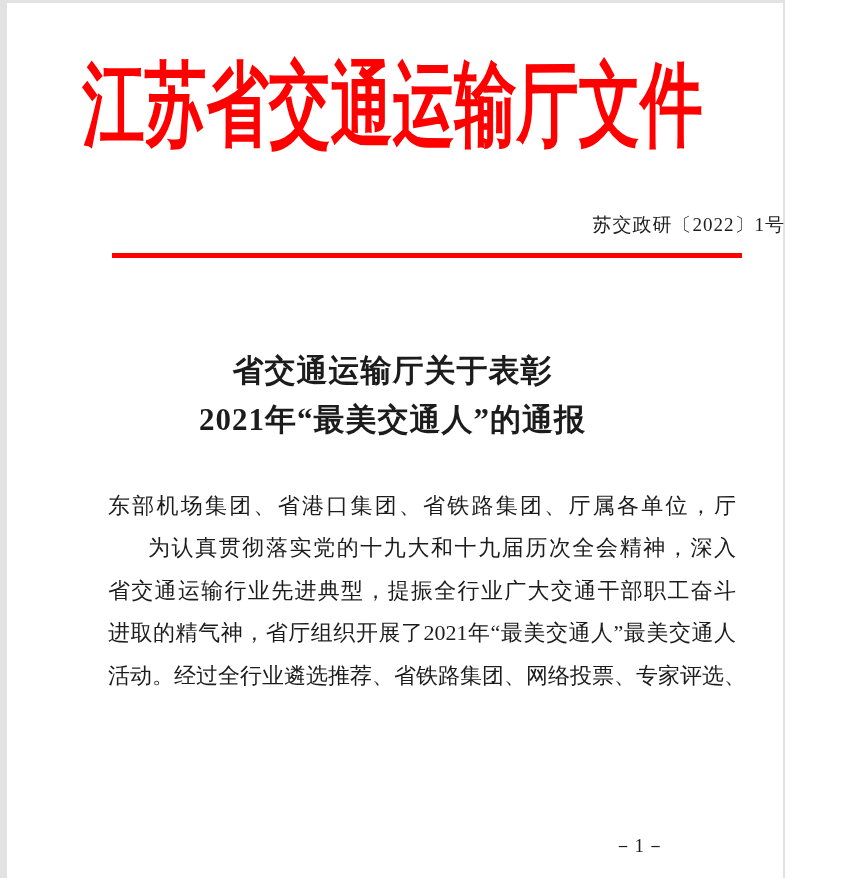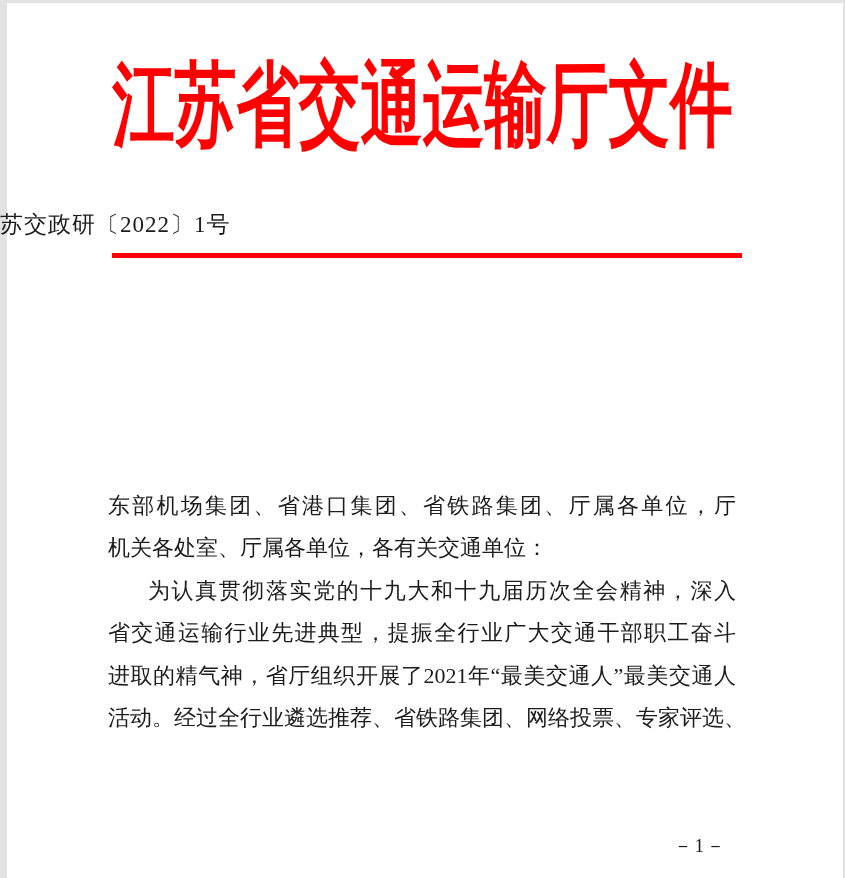--- a/index.html
+++ b/index.html
@@ -8,21 +8,21 @@
     --page-background: #ffffff;
     --edge-gray: #e2e2e2;
   }
   * { margin: 0; padding: 0; box-sizing: border-box; }
   html, body {
     background: var(--page-background);
     font-family: "Liberation Serif", "DejaVu Serif", serif;
   }
   .page {
     position: relative;
-    width: 845px;
+    width: 785px;
     height: 878px;
     background: var(--page-background);
     overflow: hidden;
     color: var(--text-color);
   }
   
   .edge { position: absolute; background: var(--edge-gray); }
   .edge-top   { top: 0; left: 0; width: 100%; height: 3px; }
   .edge-left  { top: 0; left: 0; width: 7px; height: 100%; }
   .edge-right { top: 0; right: 0; width: 2px; height: 100%; }
@@ -41,22 +41,22 @@
     transform: scale(1, 1.48);
     transform-origin: 50% 50%;
     letter-spacing: 0px;
     white-space: nowrap;
   }
   .doc-number {
     position: absolute;
     top: 211px;
     left: 0;
     width: 100%;
-    text-align: left;
-    font-size: 23px;
+    text-align: right;
+    font-size: 19px;
     line-height: 28px;
     letter-spacing: 1px;
   }
   .red-rule {
     position: absolute;
     top: 253px;
     left: 112px;
     width: 630px;
     height: 5px;
     background: var(--accent-red);
@@ -109,24 +109,27 @@
   <div class="edge edge-top"></div>
   <div class="edge edge-left"></div>
   <div class="edge edge-right"></div>
 
   <div class="masthead-title">江苏省交通运输厅文件</div>
 
   <div class="doc-number">苏交政研〔2022〕1号</div>
 
   <div class="red-rule"></div>
 
+  <div class="doc-title">
+    <div>省交通运输厅关于表彰</div>
+    <div>2021年“最美交通人”的通报</div>
+  </div>
 
   <div class="body-text">
     <div class="bline">东部机场集团、省港口集团、省铁路集团、厅属各单位，厅</div>
-    <div class="bline left-align">机关各处室、厅属各单位，各有关交通单位：</div>
     <div class="bline indent">为认真贯彻落实党的十九大和十九届历次全会精神，深入</div>
     <div class="bline">省交通运输行业先进典型，提振全行业广大交通干部职工奋斗</div>
     <div class="bline">进取的精气神，省厅组织开展了2021年“最美交通人”最美交通人</div>
     <div class="bline">活动。经过全行业遴选推荐、省铁路集团、网络投票、专家评选、</div>
   </div>
 
   <div class="page-number">－1－</div>
 </div>
 
 </body></html>

